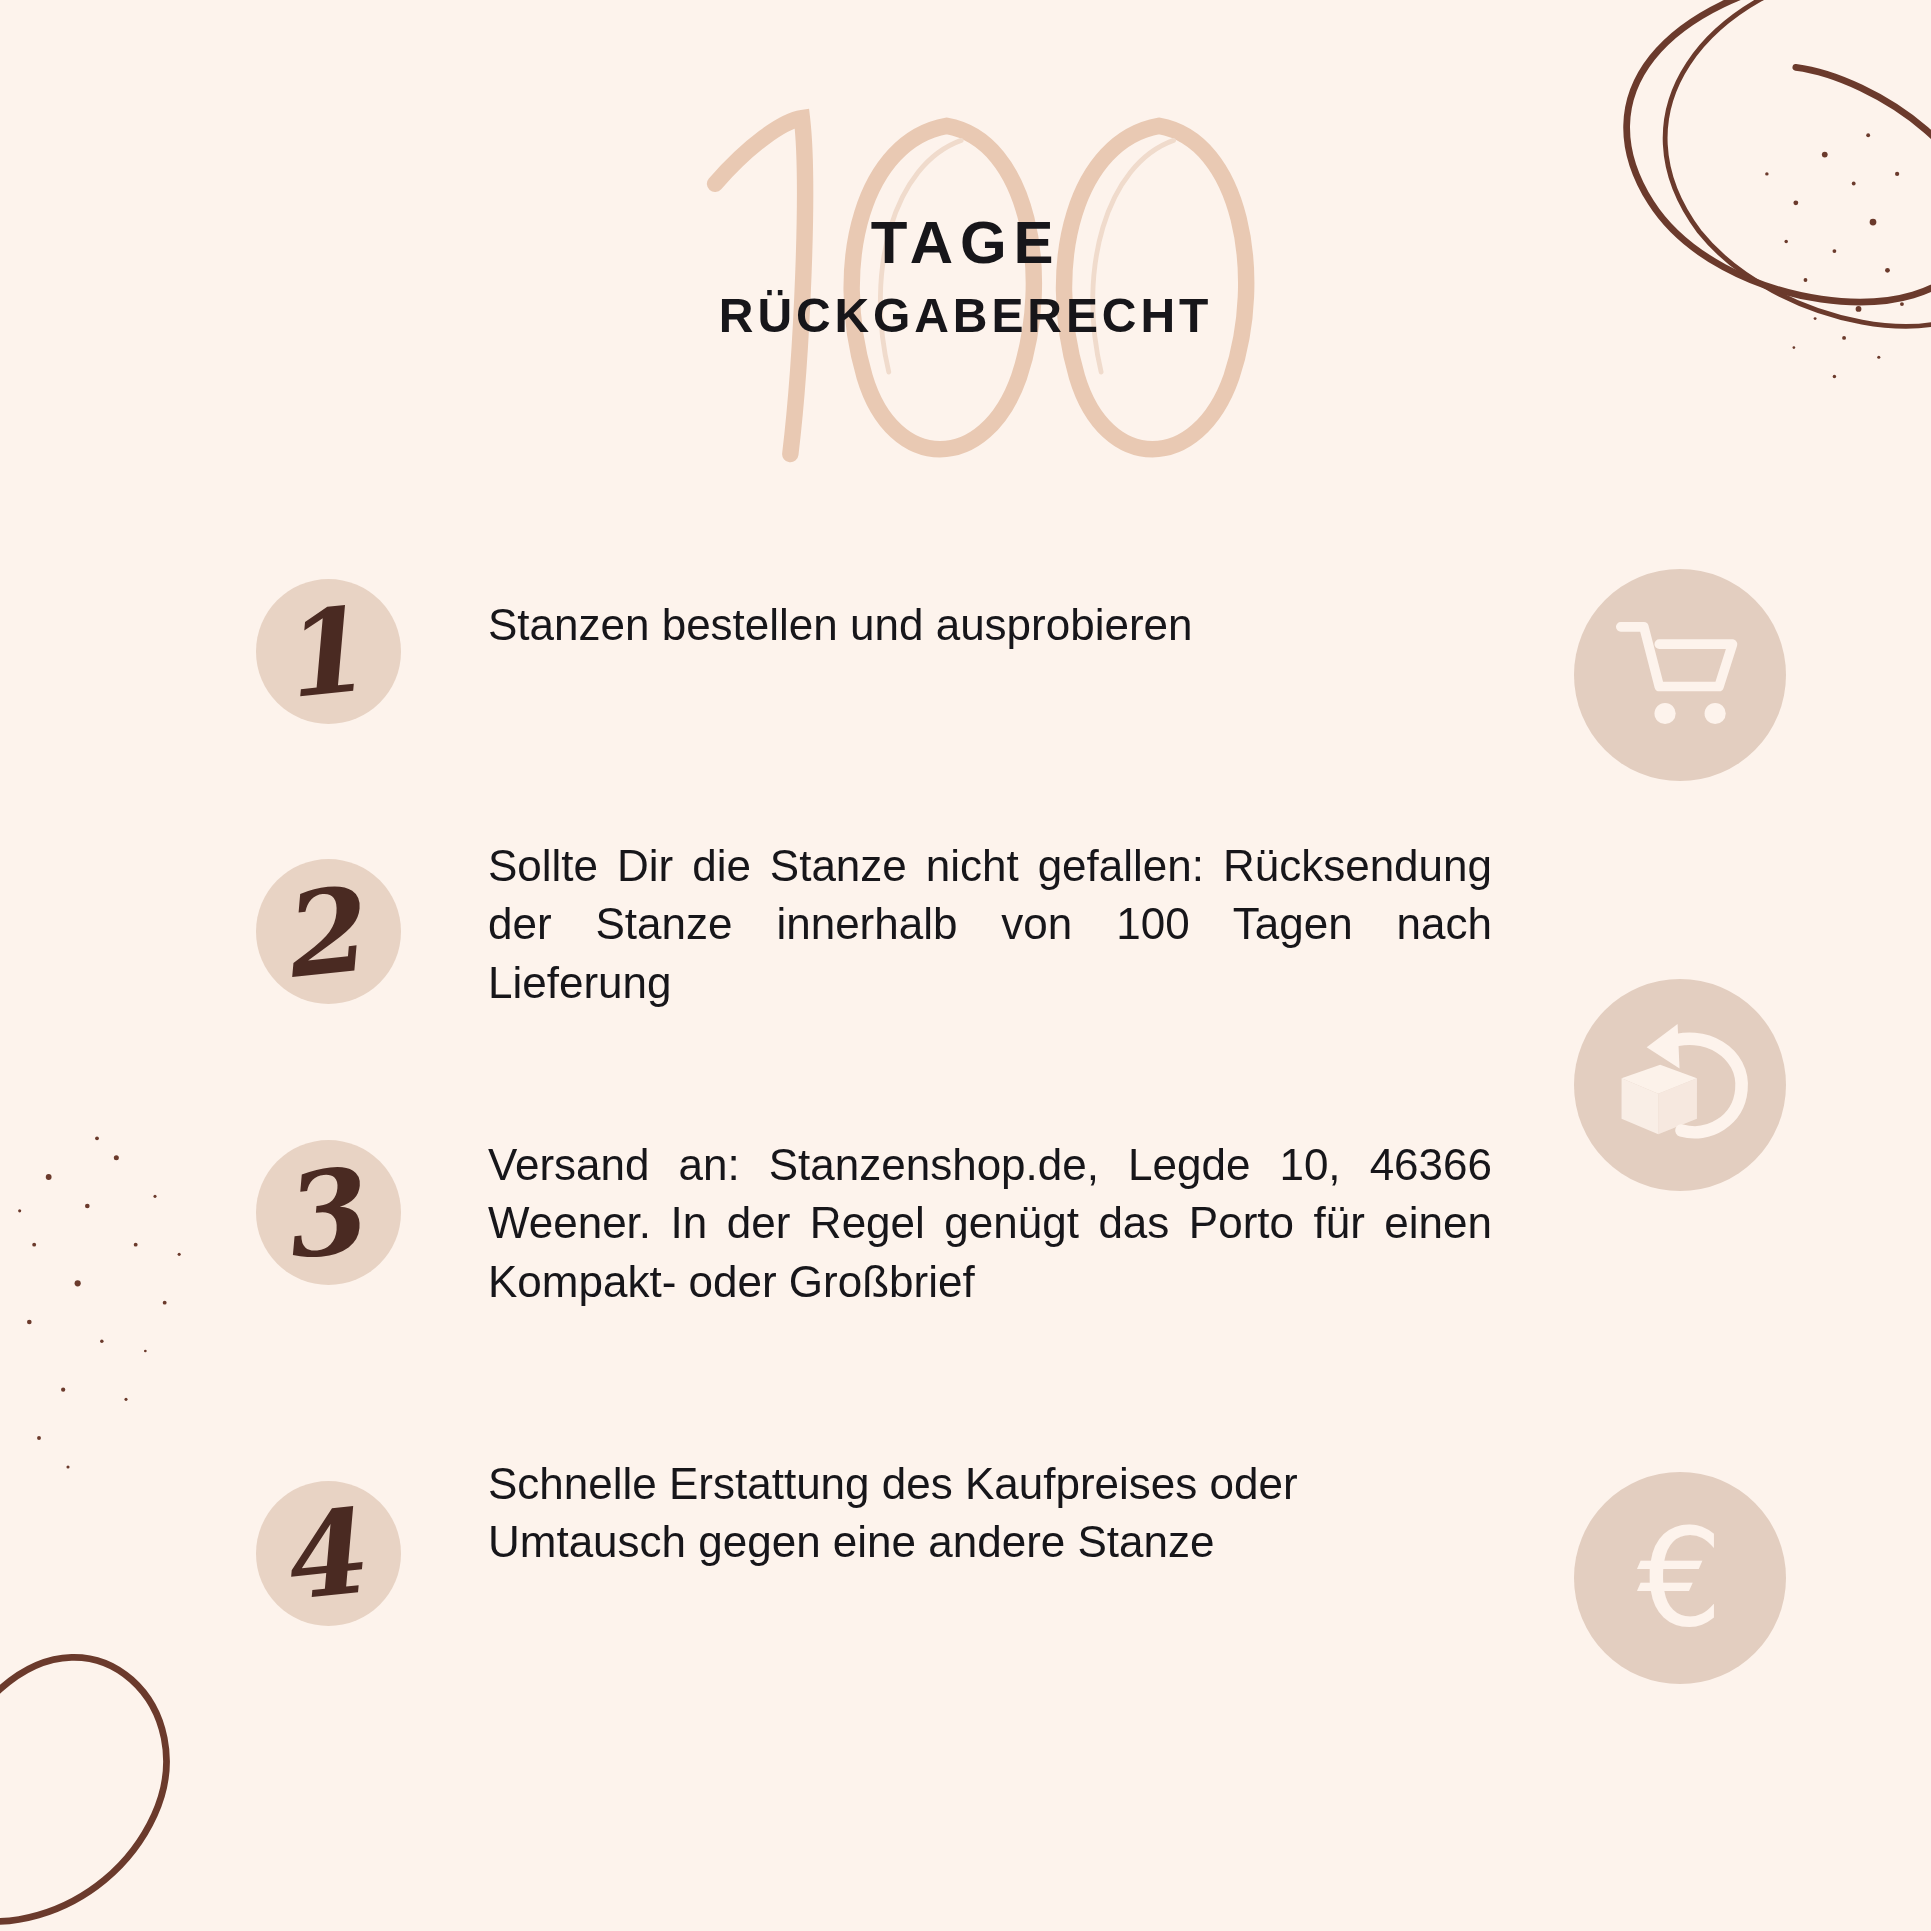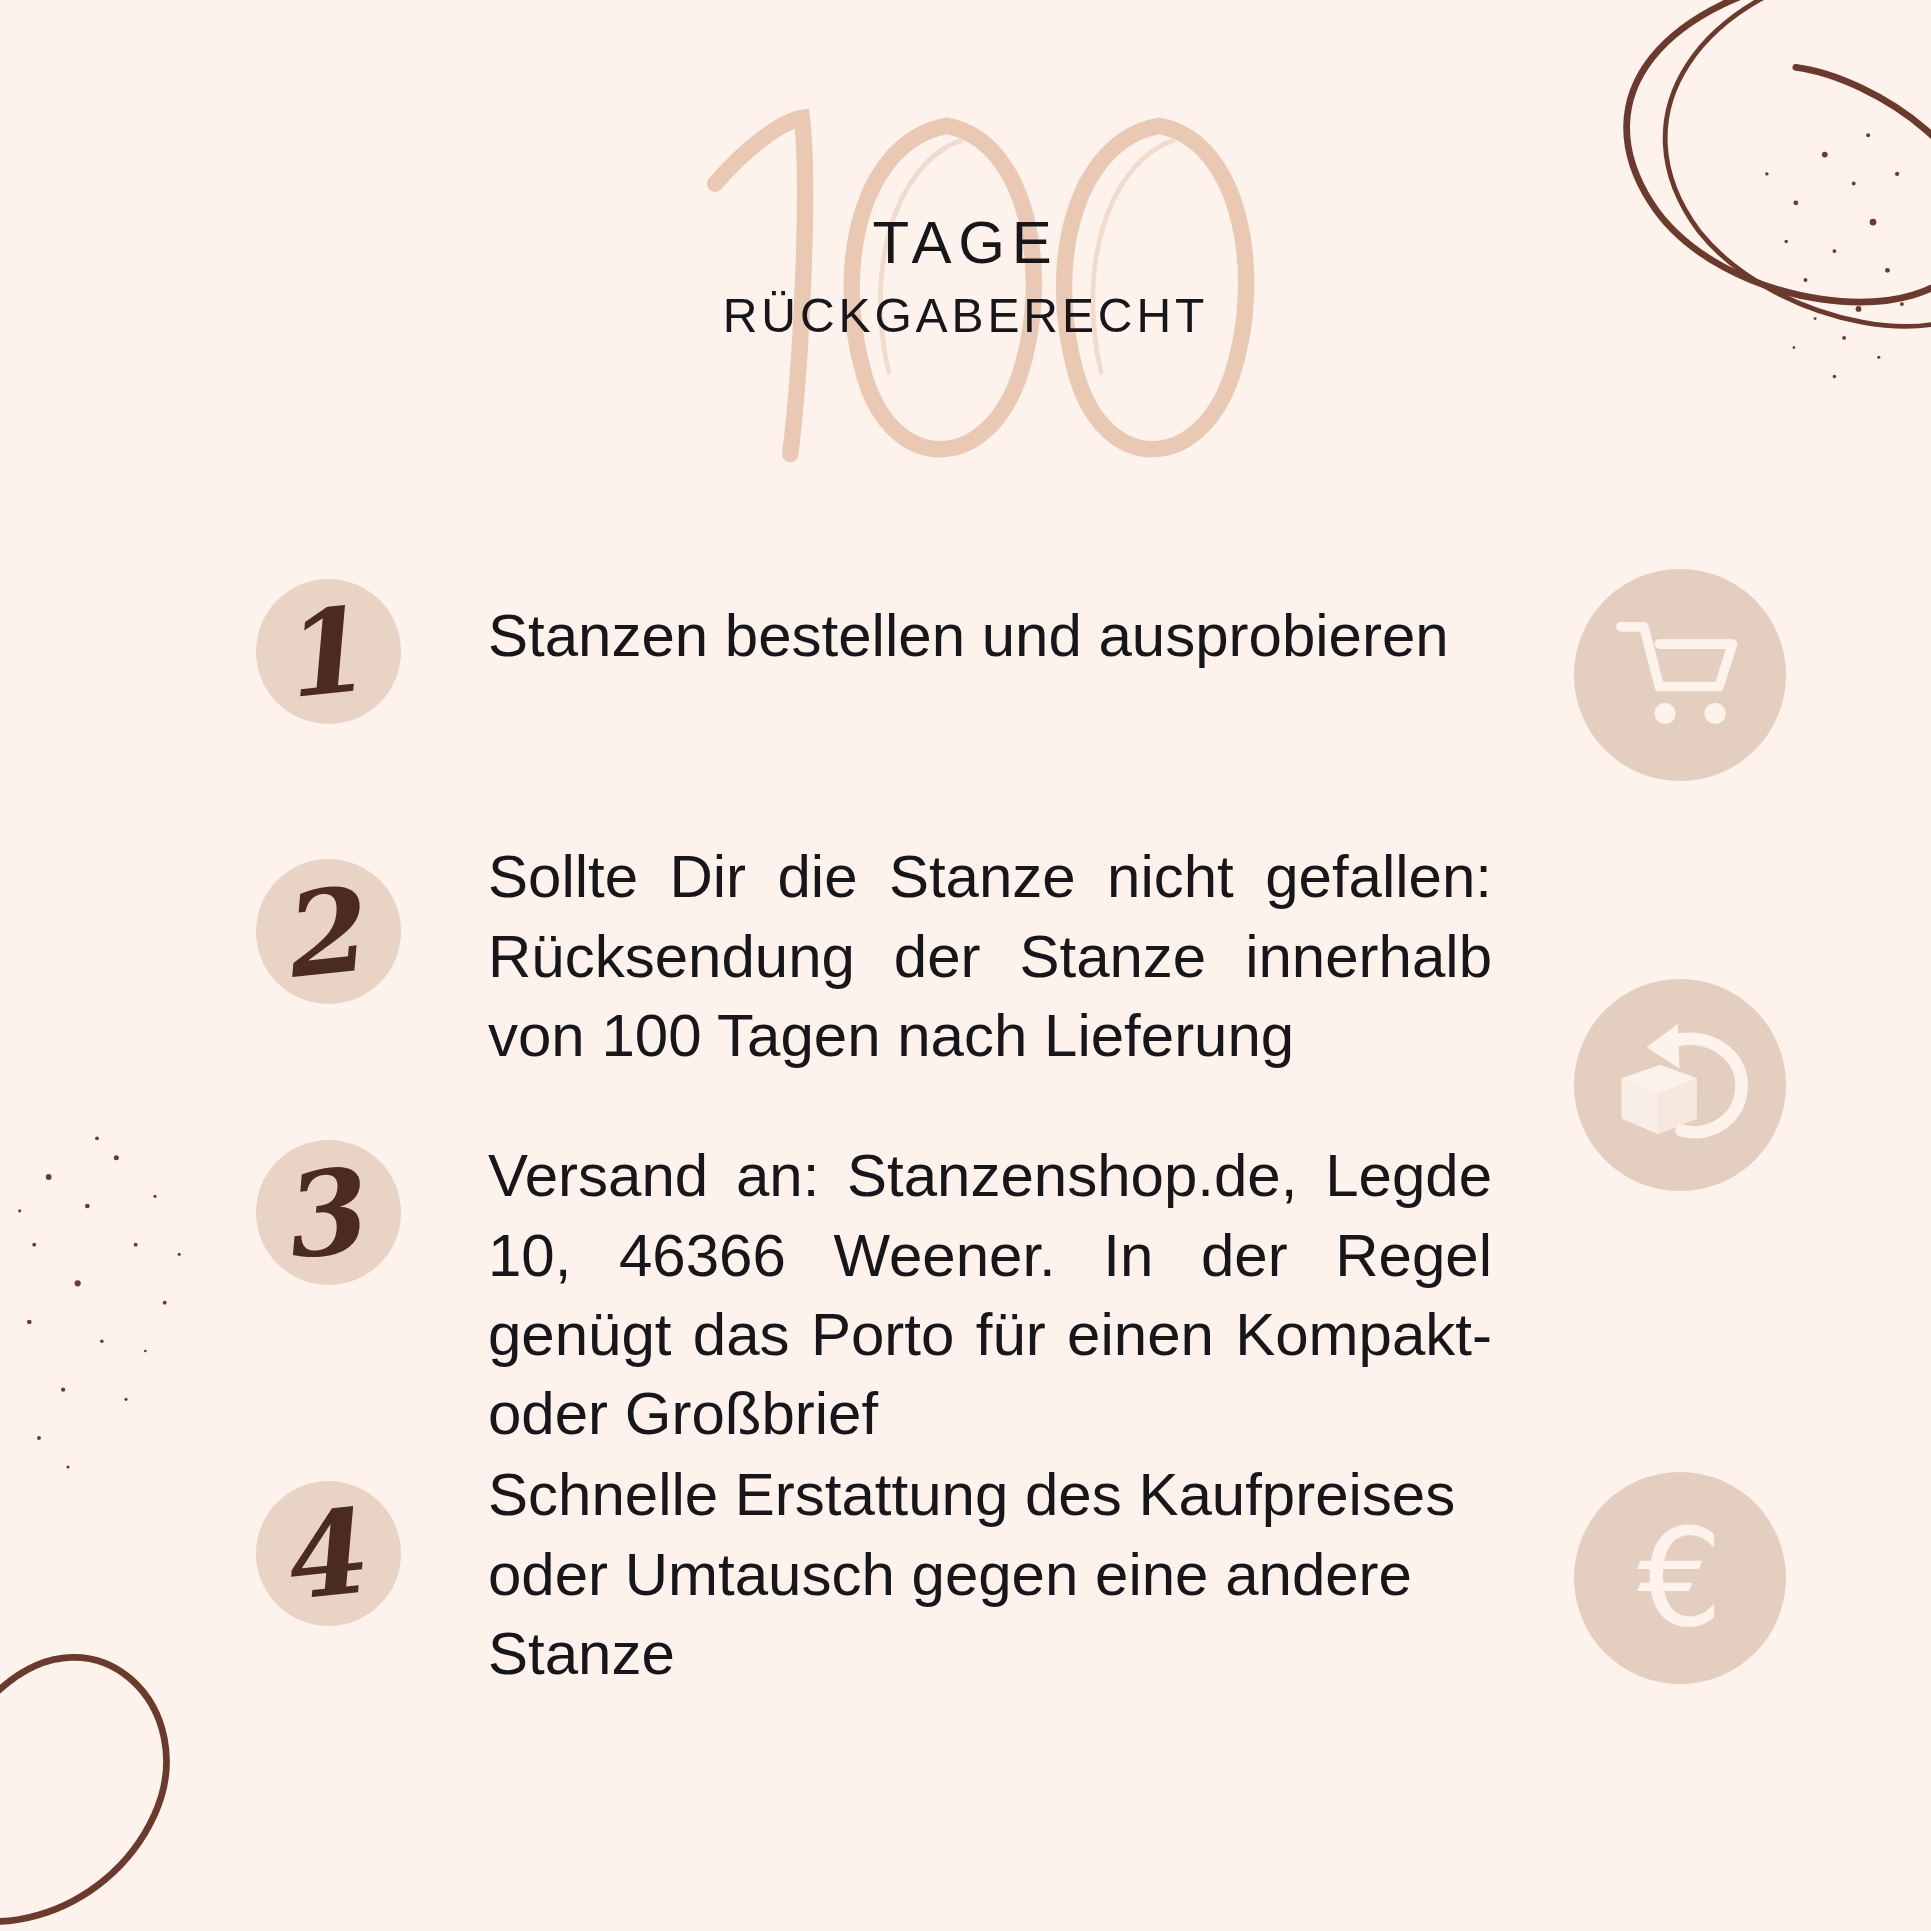--- a/index.html
+++ b/index.html
@@ -46,21 +46,21 @@
     top: 9.7px;
     left: 50%;
     transform: translateX(-50%);
     width: 618px;
     height: 444px;
   }
   .headline {
     position: relative;
     z-index: 3;
     font-family: "Liberation Sans", sans-serif;
-    font-weight: normal;
+    font-weight: bold;
     color: #17161a;
     letter-spacing: 4.8px;
     line-height: 1.18;
   }
   .headline .l1 {
     font-size: 60px;
     letter-spacing: 6.8px;
     display: block;
     padding-top: 150px;
   }
@@ -113,21 +113,21 @@
     font-style: italic;
     font-weight: bold;
     font-size: 116px;
     color: #4a2a22;
     transform: rotate(-6deg);
   }
   .step-text {
     flex: 0 0 1004px;
     width: 1004px;
     margin-left: 87px;
-    font-size: 60px;
+    font-size: 44px;
     line-height: 1.32;
     color: #17161a;
     text-align: justify;
     padding-top: 17.4px;
   }
   .step-text.nojust { text-align: left; }
 
   .step-icon {
     position: absolute;
     right: 145px;

